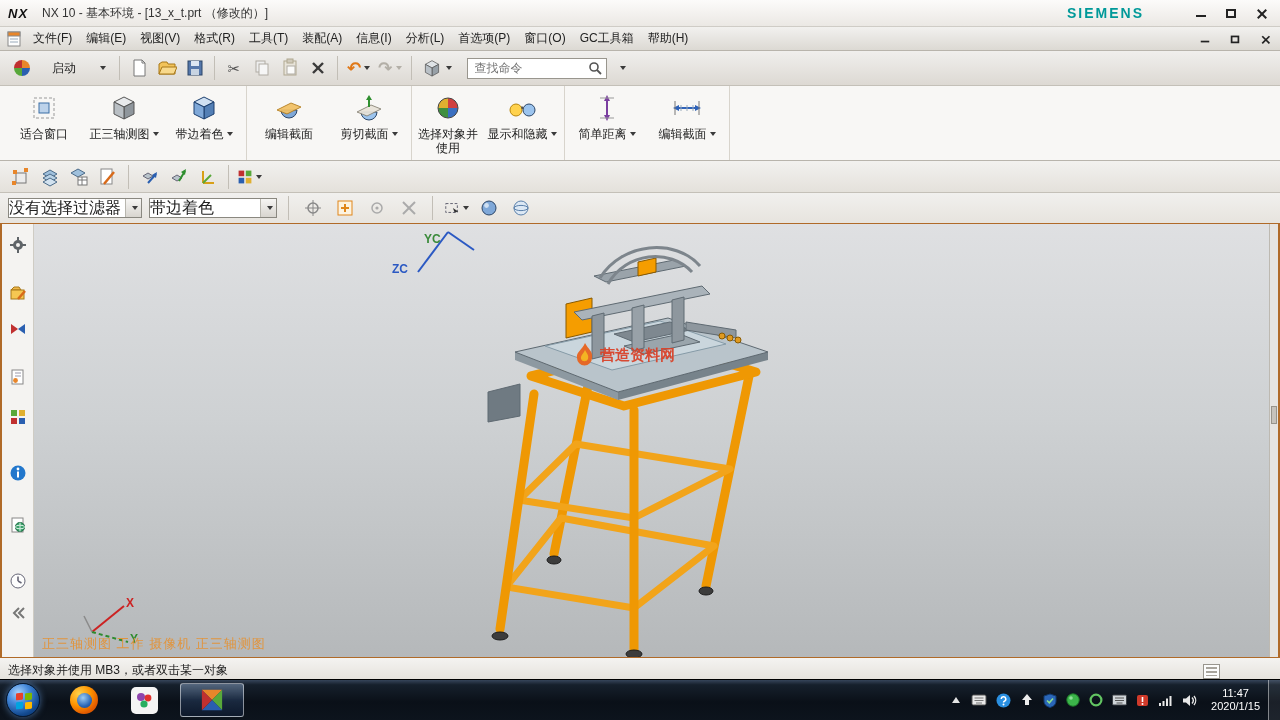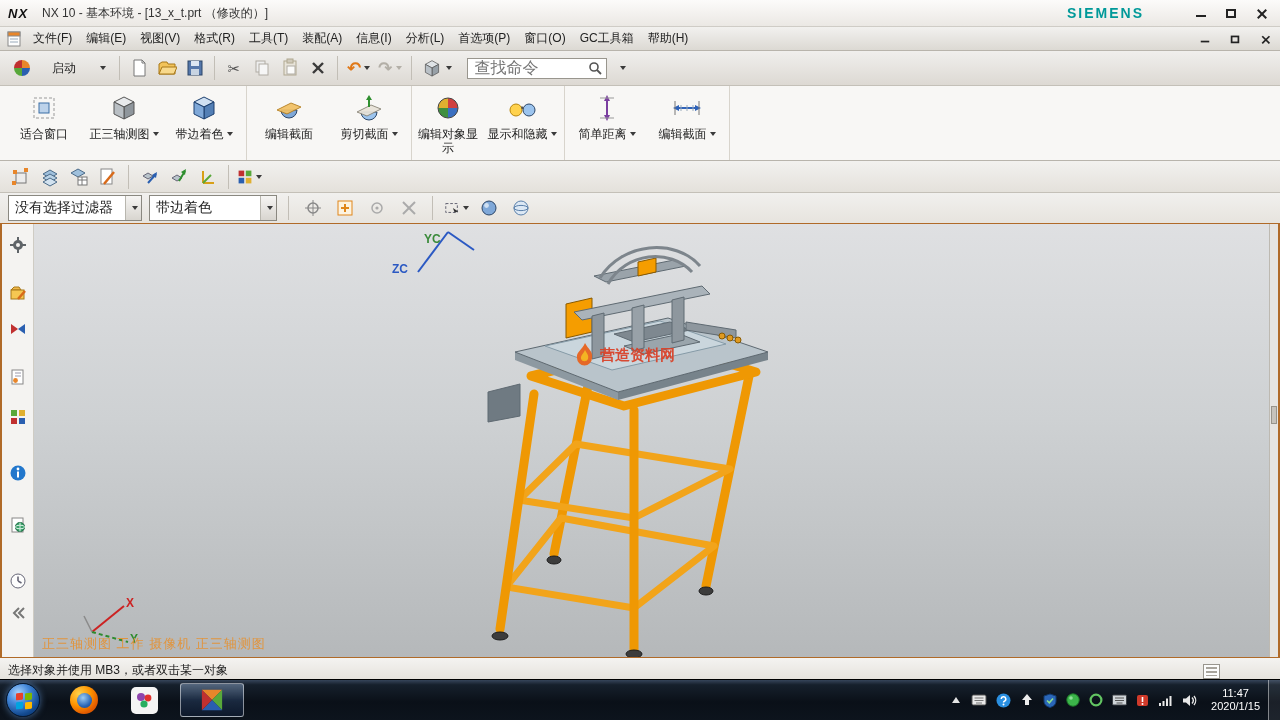--- a/index.html
+++ b/index.html
@@ -28,37 +28,37 @@
   .menu-doc{width:16px;height:16px;margin:0 4px 0 2px}
 
   
   .quickbar{flex:0 0 35px;background:linear-gradient(#f0efed,#ddd9d3);border-bottom:1px solid #c4c0b8;display:flex;align-items:center;padding:0 6px;gap:2px}
   .qbtn{height:26px;min-width:26px;display:flex;align-items:center;justify-content:center;border-radius:3px;padding:0 3px;cursor:default}
   .glyph{font-size:15px;line-height:1}
   .sep{width:1px;height:24px;background:#c2beb6;margin:0 4px;flex:0 0 1px}
   .arrow{width:0;height:0;border-left:3px solid transparent;border-right:3px solid transparent;border-top:4px solid #3a3a3a;margin-left:3px;display:inline-block}
   .start-btn{display:flex;align-items:center;gap:21px;padding:0 7px;height:26px;border-radius:3px}
   .searchbox{display:flex;align-items:center;background:#fff;border:1px solid #99968e;height:21px;width:140px;margin-left:10px;padding:0 3px 0 7px}
-  .searchbox input{border:none;outline:none;flex:1;font-size:16px;min-width:0;background:transparent;font-family:inherit;color:#333}
+  .searchbox input{border:none;outline:none;flex:1;font-size:12px;min-width:0;background:transparent;font-family:inherit;color:#333}
 
   
   .bigbar{flex:0 0 75px;background:#f8f7f5;border-bottom:1px solid #b8b4ac;display:flex;align-items:stretch;padding:0 2px}
   .bgroup{display:flex;align-items:stretch;padding:1px 2px;border-right:1px solid #d8d4cc}
   .bbtn{width:80px;display:flex;flex-direction:column;align-items:center;padding-top:5px;cursor:default}
   .bbtn.narrow{width:68px}
   .bicon{height:32px;display:flex;align-items:center;justify-content:center}
   .blabel{display:flex;align-items:center;justify-content:center;font-size:12px;color:#222;text-align:center;line-height:14px;margin-top:3px;padding:0 2px}
 
   
   .smallbar{flex:0 0 32px;background:linear-gradient(#f2f1ef,#e4e1db);border-bottom:1px solid #c4c0b8;display:flex;align-items:center;padding:0 8px;gap:4px}
   .sbtn{width:25px;height:25px;display:flex;align-items:center;justify-content:center;border-radius:2px;cursor:default}
 
   
   .filterbar{flex:0 0 30px;background:linear-gradient(#f1f0ee,#e7e4de);display:flex;align-items:center;padding:0 8px;gap:7px}
-  .combo{height:26px;background:#fff;border:1px solid #8a8880;display:flex;align-items:center;font-size:14px;padding-left:6px;cursor:default}
+  .combo{height:20px;background:#fff;border:1px solid #8a8880;display:flex;align-items:center;font-size:16px;cursor:default}
   .combo .cval{flex:1;white-space:nowrap;overflow:hidden}
   .cbtn{width:16px;height:100%;border-left:1px solid #b8b6ae;background:linear-gradient(#f6f5f3,#d8d5cf);display:flex;align-items:center;justify-content:center;margin-left:4px}
   .w1{width:134px}.w2{width:128px}
 
   
   .workspace{flex:1;display:flex;min-height:0;border-top:1px solid #b06a28;border-left:2px solid #b06a28;border-right:2px solid #b06a28;background:#fff}
   .resourcebar{flex:0 0 32px;background:#f4f3f1;border-right:1px solid #cfccc4;position:relative}
   .ric{position:absolute;left:5px;width:22px;height:22px;display:flex;align-items:center;justify-content:center;cursor:default}
   .viewport{flex:1;position:relative;background:linear-gradient(180deg,#dfe0e2 0%,#ced1d3 45%,#b5b8ba 100%);overflow:hidden}
   .model{position:absolute;left:430px;top:10px}
@@ -303,21 +303,21 @@
         <div class="bicon">
             <svg width="30" height="30" viewBox="0 0 30 30">
               <path d="M15 15 L15 5 A10 10 0 0 1 25 15 Z" fill="#d04040"></path>
               <path d="M15 15 L25 15 A10 10 0 0 1 15 25 Z" fill="#3a6fc0"></path>
               <path d="M15 15 L15 25 A10 10 0 0 1 5 15 Z" fill="#3f8f3f"></path>
               <path d="M15 15 L5 15 A10 10 0 0 1 15 5 Z" fill="#e0b030"></path>
               <circle cx="15" cy="15" r="10" fill="none" stroke="#444"></circle>
             </svg>
           </div>
         <div class="blabel">
-            <span>编辑对象显示</span>
+            <span>选择对象并使用</span>
           </div>
       </div>
       <div class="bbtn">
         <div class="bicon">
             <svg width="32" height="30" viewBox="0 0 32 30">
               <circle cx="10" cy="17" r="6" fill="#ffd24d" stroke="#b8860b"></circle>
               <circle cx="23" cy="17" r="6" fill="#9cc4ee" stroke="#2c4668"></circle>
               <path d="M16 15 q0 -3 0 0" stroke="#555"></path>
               <line x1="15.5" y1="15" x2="17.5" y2="15" stroke="#555" stroke-width="2"></line>
             </svg>

